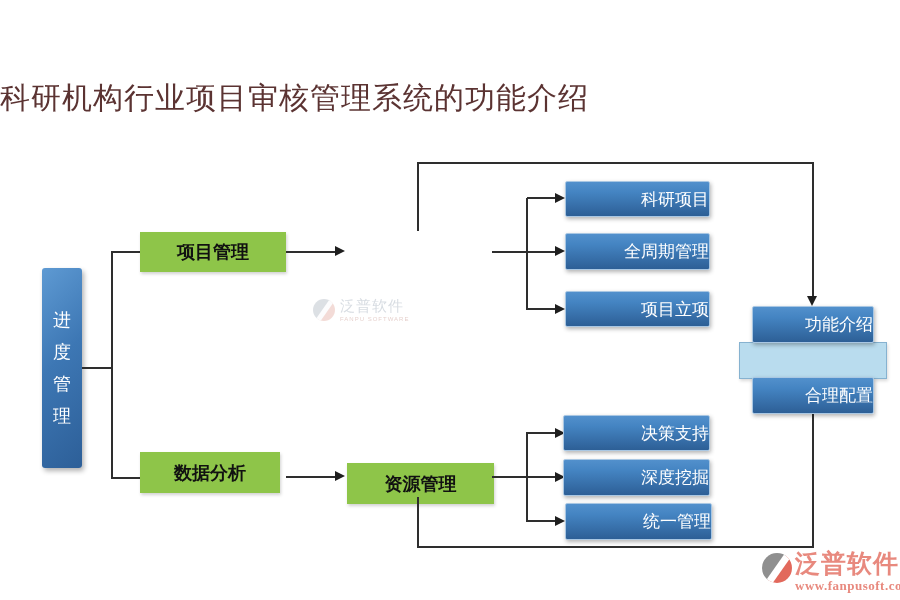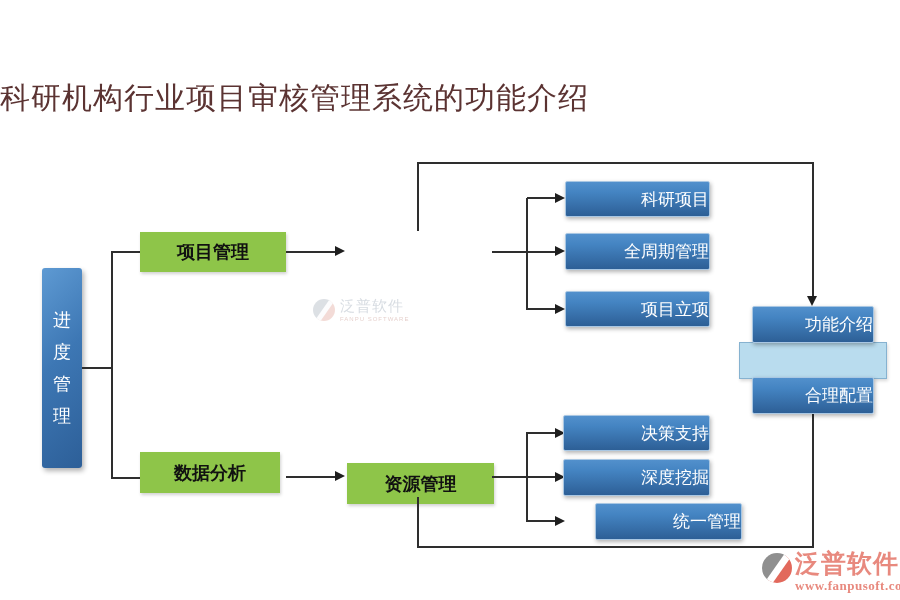--- a/index.html
+++ b/index.html
@@ -124,21 +124,21 @@
   <div class="ah-right" style="left:555px;top:428px;"></div>
   <div class="ah-right" style="left:555px;top:472px;"></div>
   <div class="ah-right" style="left:555px;top:516px;"></div>
 
   <div class="node blue" style="left:563px;top:415px;width:147px;height:36px;">
     <span>决策支持</span>
   </div>
   <div class="node blue" style="left:563px;top:459px;width:147px;height:37px;">
     <span>深度挖掘</span>
   </div>
-  <div class="node blue" style="left:595px;top:503px;width:147px;height:37px;">
+  <div class="node blue" style="left:565px;top:503px;width:147px;height:37px;">
     <span>统一管理</span>
   </div>
 
   <div class="vline" style="left:417px;top:162px;height:69px;"></div>
   <div class="hline" style="left:417px;top:162px;width:396px;"></div>
   <div class="vline" style="left:812px;top:162px;height:135px;"></div>
   <div class="ah-down" style="left:807px;top:296px;"></div>
   <div class="vline" style="left:812px;top:414px;height:133px;"></div>
   <div class="hline" style="left:417px;top:546px;width:397px;"></div>
   <div class="vline" style="left:417px;top:497px;height:50px;"></div>

